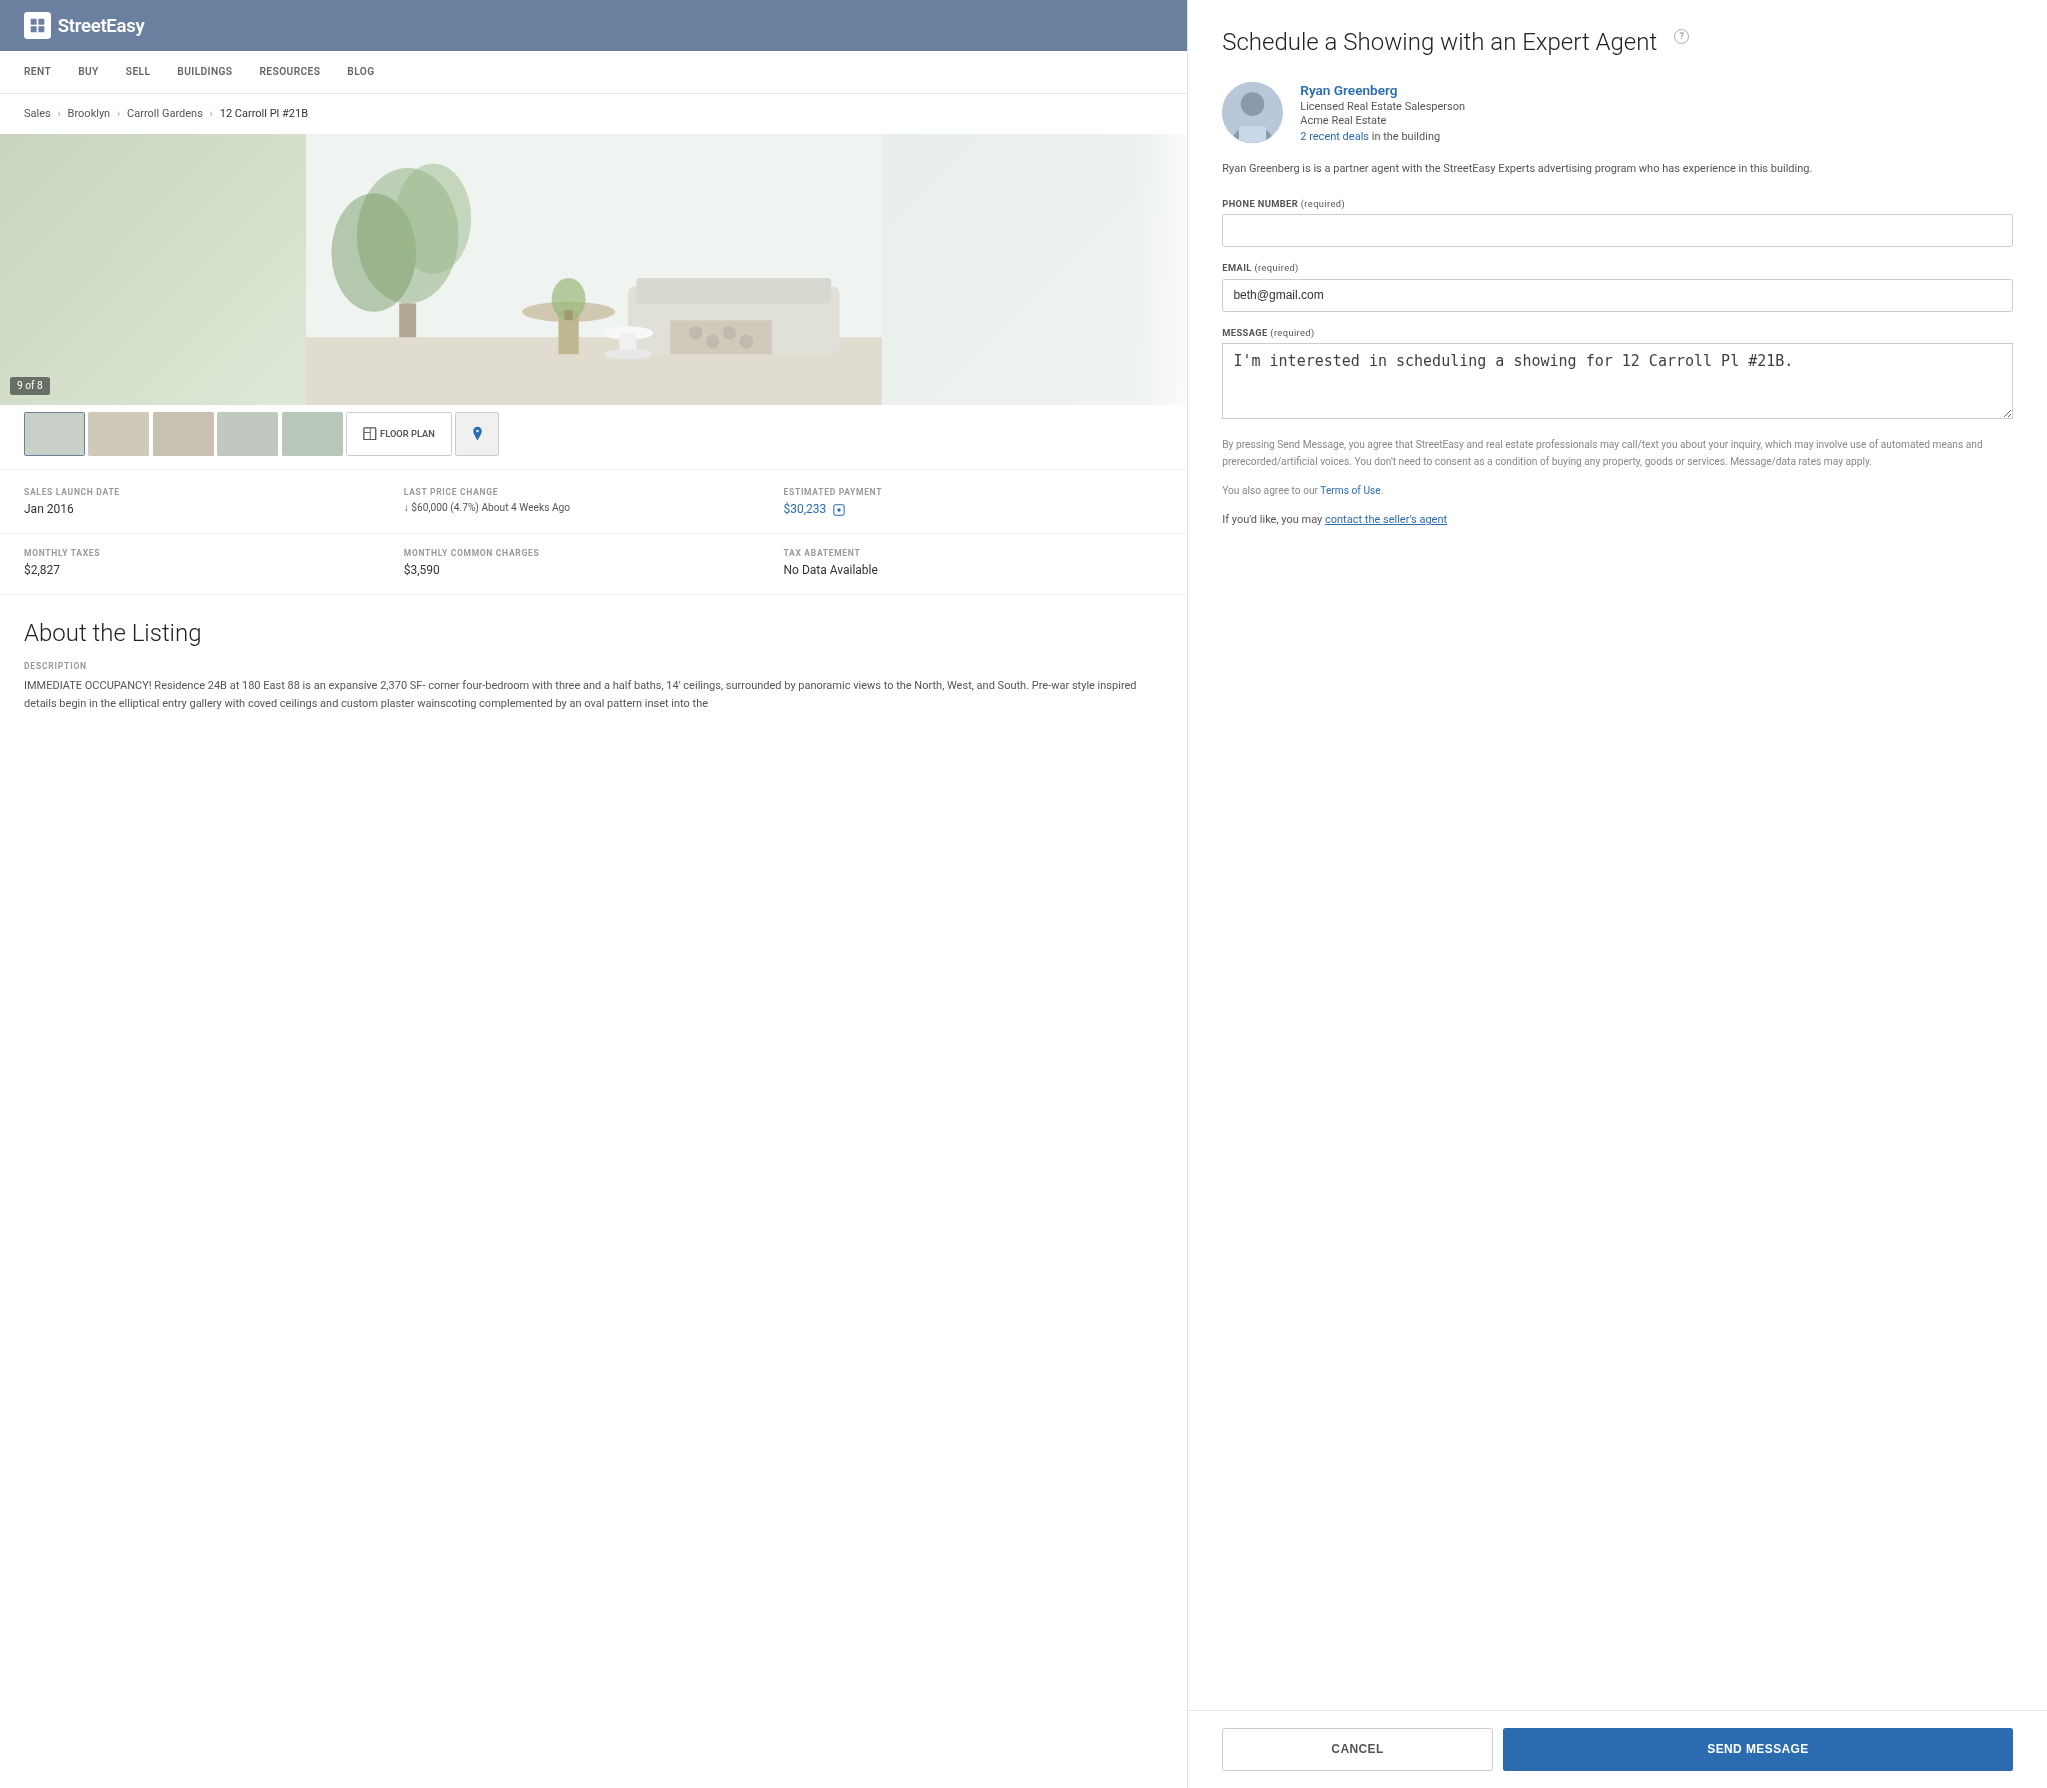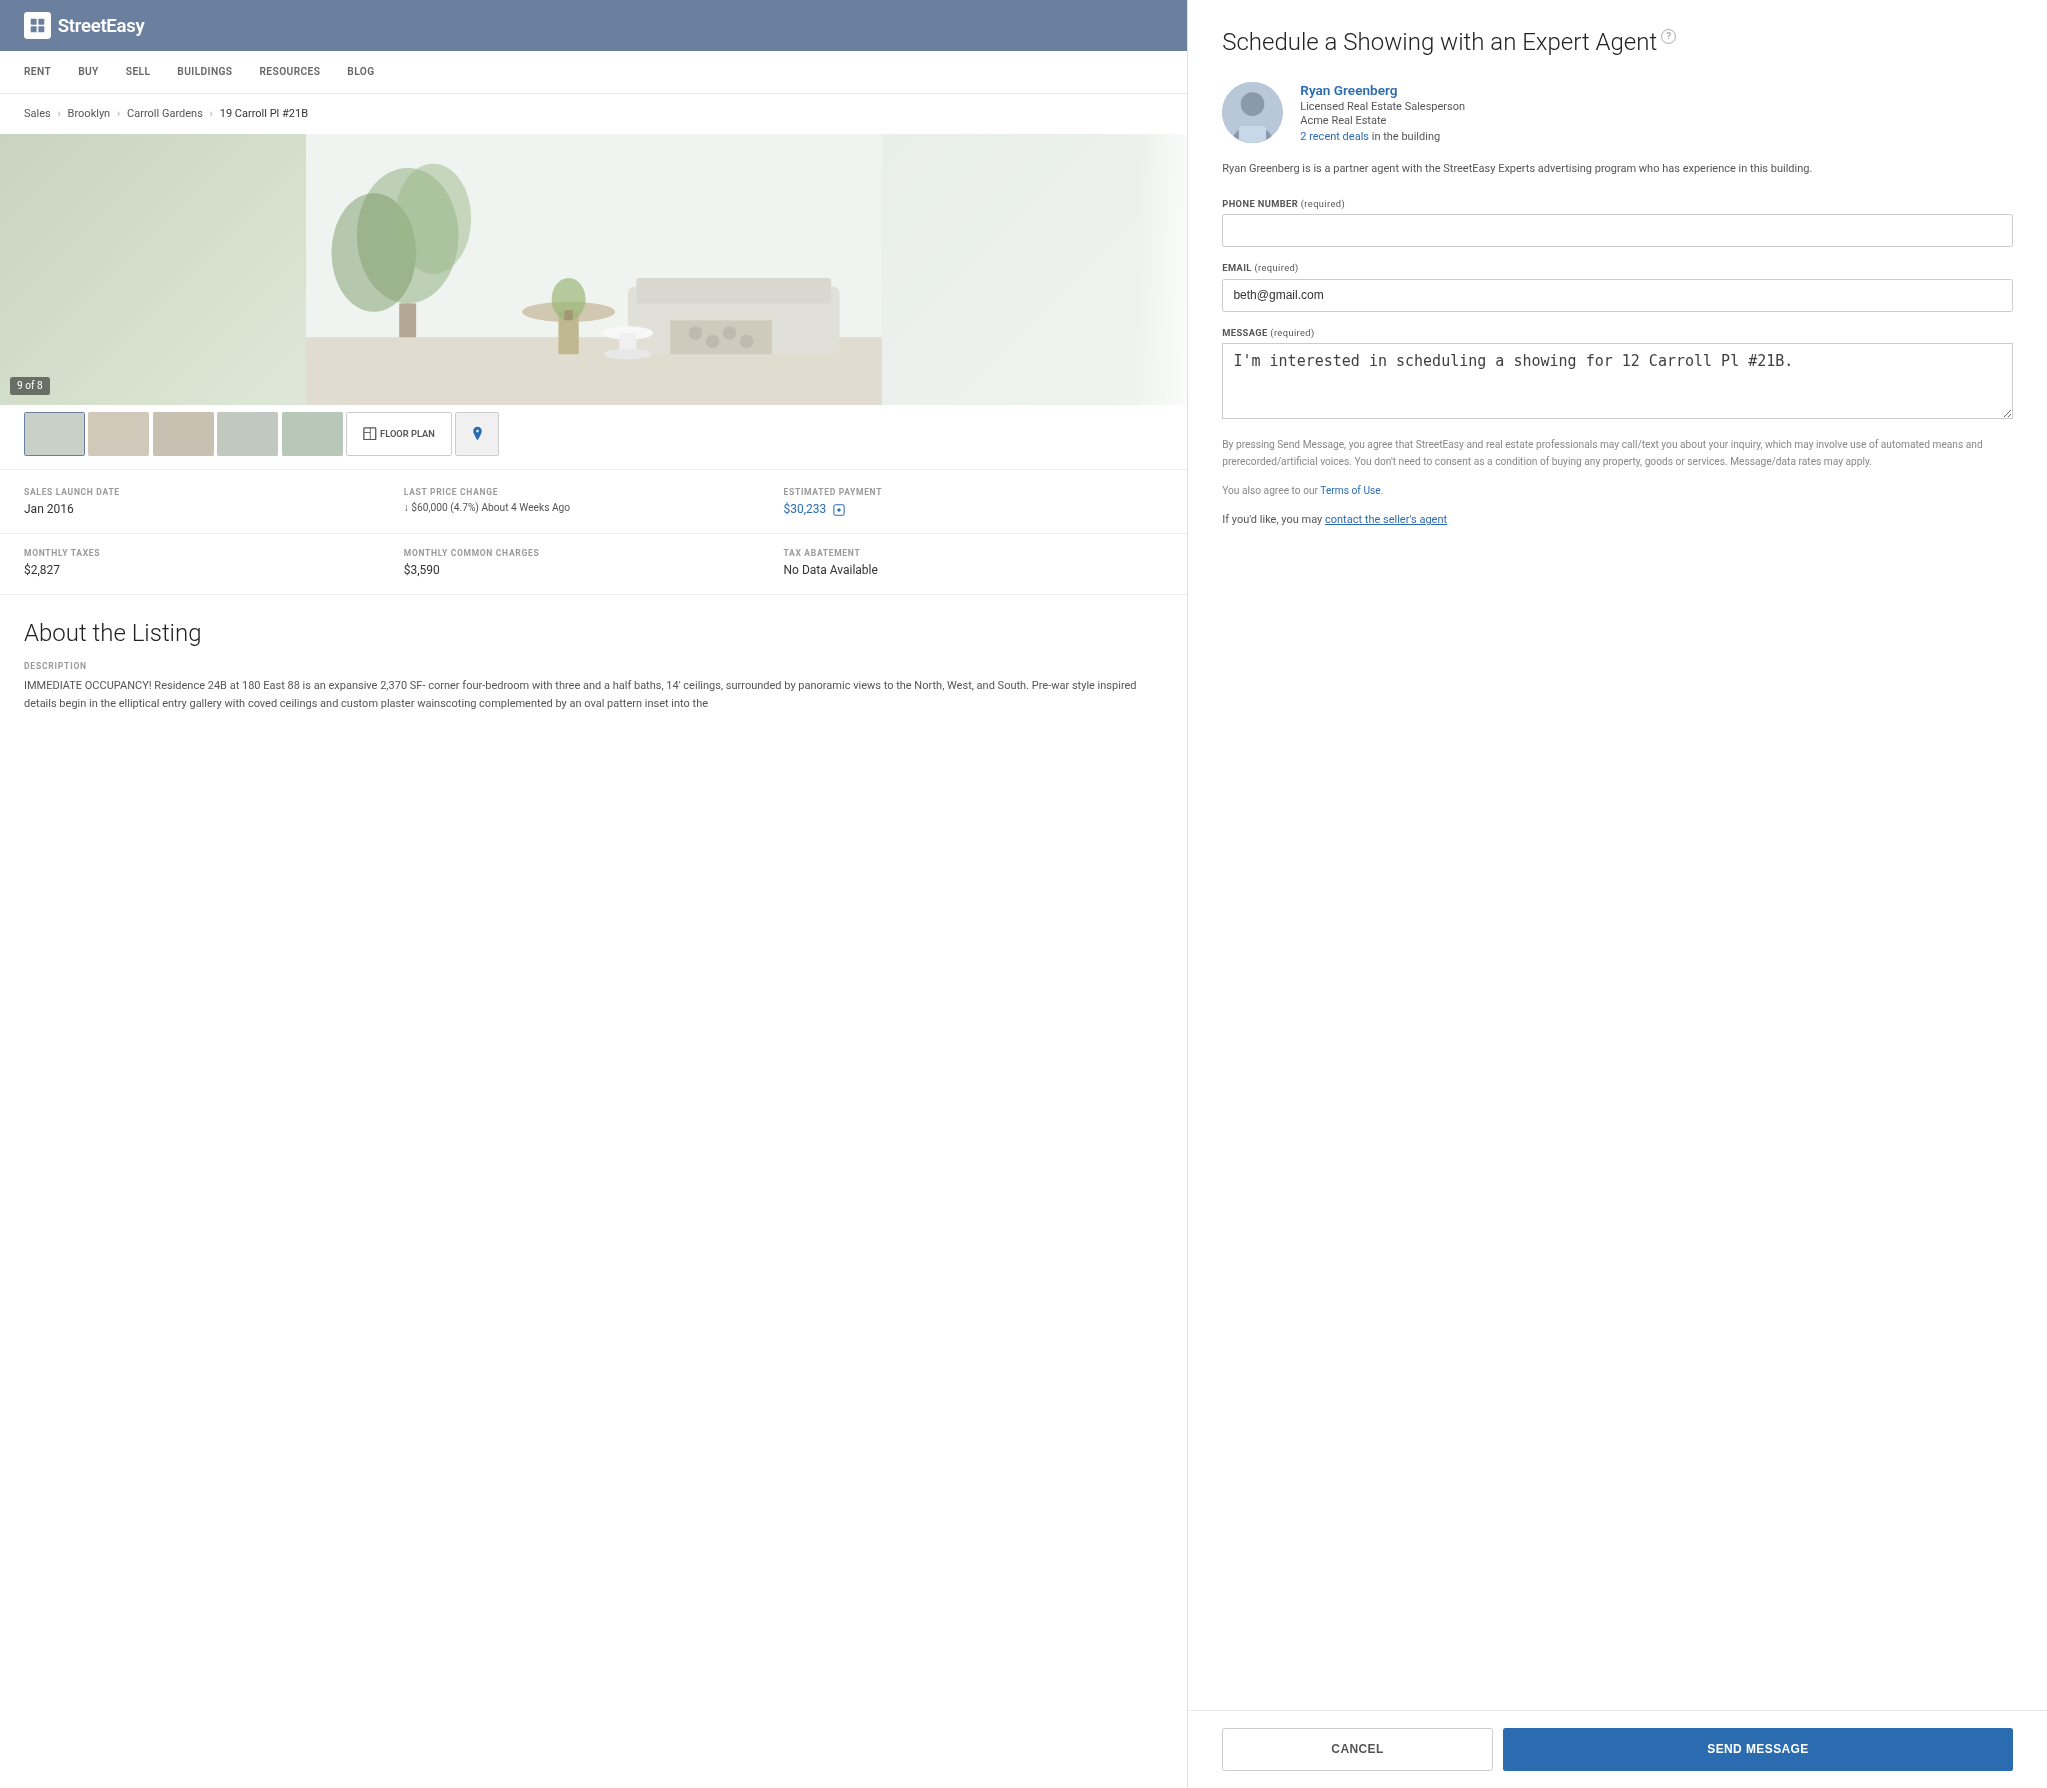--- a/index.html
+++ b/index.html
@@ -48,21 +48,21 @@
     .stat-change { font-size: 10.2px; color: #555; }
 
     
     .about-section { padding: 24px 24px 0; }
     .about-title { font-size: 24px; font-weight: 300; color: #222; margin-bottom: 13.6px; }
     .section-label { font-size: 8.5px; font-weight: 700; color: #999; letter-spacing: 0.8px; text-transform: uppercase; margin-bottom: 6.8px; }
     .description-text { font-size: 11px; line-height: 1.6; color: #555; }
 
     
     .form-container { padding: 27px 34px 0; flex: 1; overflow-y: auto; }
-    .form-title { font-size: 24px; font-weight: 300; color: #222; line-height: 1.3; margin-bottom: 24px; display: flex; align-items: flex-start; gap: 4px; }
+    .form-title { font-size: 24px; font-weight: 300; color: #222; line-height: 1.3; margin-bottom: 24px; display: flex; align-items: flex-start; gap: 17px; }
     .help-icon { display: inline-flex; align-items: center; justify-content: center; width: 15.3px; height: 15.3px; border-radius: 50%; border: 1.3px solid #aaa; color: #aaa; font-size: 9.3px; font-weight: 700; margin-top: 1.7px; flex-shrink: 0; cursor: pointer; }
 
     
     .agent-card { display: flex; gap: 17px; align-items: flex-start; margin-bottom: 17px; }
     .agent-avatar { width: 61px; height: 61px; border-radius: 50%; background: linear-gradient(135deg, #a8b8c8, #c8d8e8); overflow: hidden; flex-shrink: 0; display: flex; align-items: center; justify-content: center; }
     .agent-info { }
     .agent-name { color: #2b6cb0; font-size: 13.6px; font-weight: 600; cursor: pointer; margin-bottom: 1.7px; }
     .agent-title { font-size: 11px; color: #555; margin-bottom: 0.8px; }
     .agent-company { font-size: 11px; color: #555; margin-bottom: 3.4px; }
     .agent-deals { font-size: 11px; color: #555; }
@@ -129,21 +129,21 @@
       <a class="nav-item">BLOG</a>
     </nav>
 
     <div class="breadcrumb">
       <a class="breadcrumb-link">Sales</a>
       <span class="breadcrumb-sep">›</span>
       <a class="breadcrumb-link">Brooklyn</a>
       <span class="breadcrumb-sep">›</span>
       <a class="breadcrumb-link">Carroll Gardens</a>
       <span class="breadcrumb-sep">›</span>
-      <span class="breadcrumb-current">19 Carroll Pl #21B</span>
+      <span class="breadcrumb-current">12 Carroll Pl #21B</span>
     </div>
 
     <div class="listing-image-area">
       <div class="listing-main-image">
 
         <svg width="576" height="271" viewBox="0 0 680 320" fill="none" xmlns="http://www.w3.org/2000/svg">
 
           <rect width="680" height="320" fill="#e8eee8"></rect>
 
           <rect x="0" y="0" width="680" height="240" fill="#f0f4f0"></rect>

